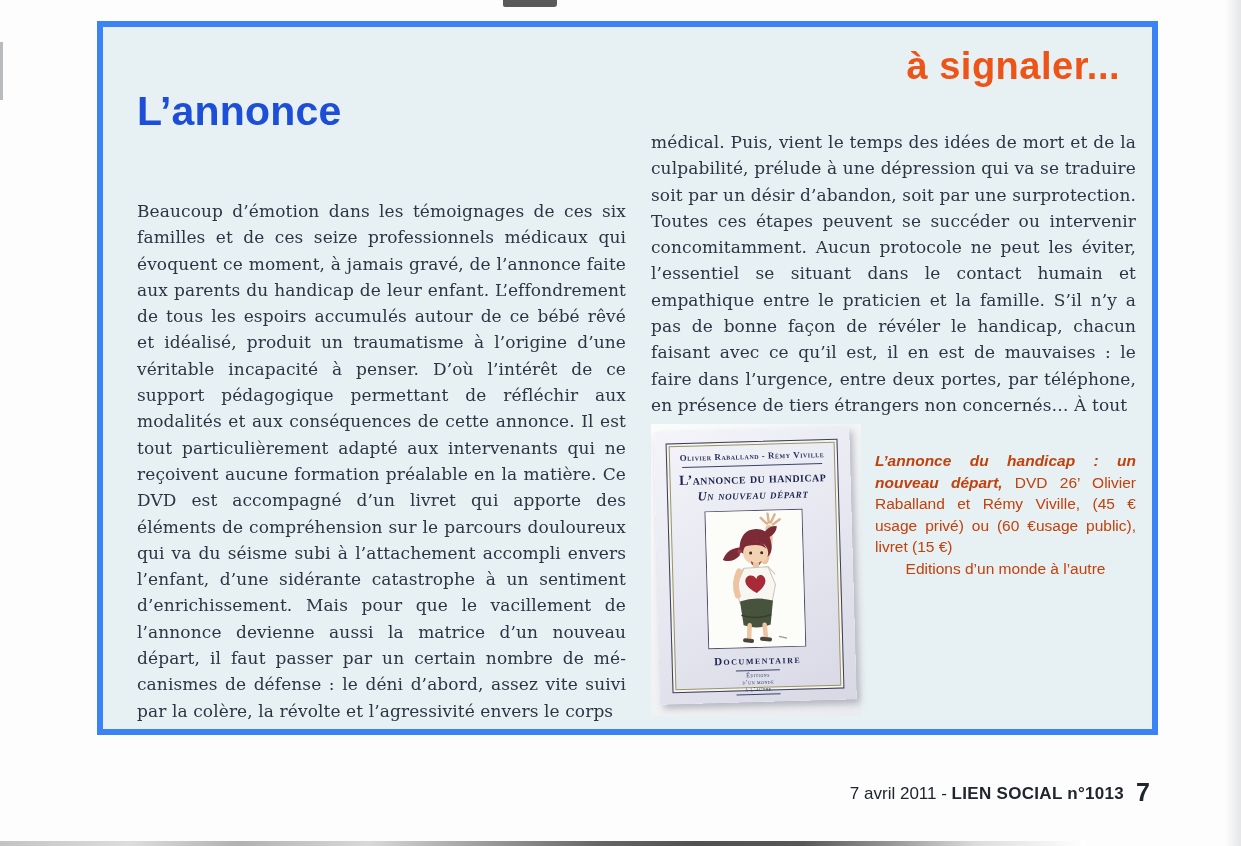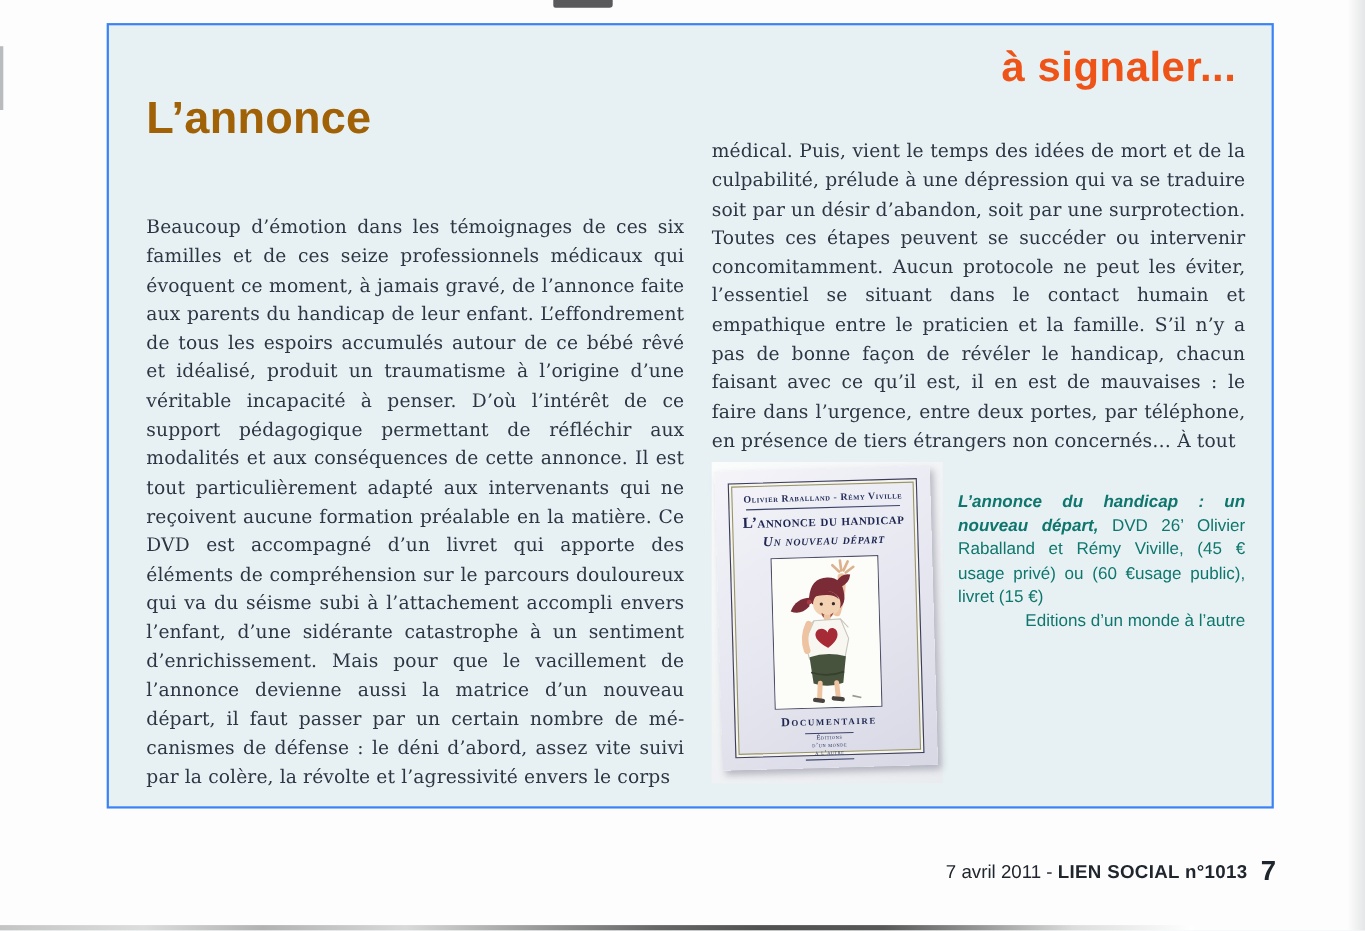--- a/index.html
+++ b/index.html
@@ -6,34 +6,34 @@
   body {
     width:1241px; height:846px; position:relative;
     background:#fdfdfd; overflow:hidden;
     font-family:"Liberation Sans", sans-serif;
   }
 
   
   .page-box {
     position:absolute; left:97px; top:21px; width:1061px; height:714px;
     background:#e7f1f3;
-    border:2px solid #3b82f6;
+    border:6px solid #3b82f6;
     box-sizing:border-box;
   }
 
   .signaler {
     position:absolute; top:18px; right:32px;
     font-size:38px; font-weight:600; color:#ee5318;
     letter-spacing:0.5px;
   }
 
   .article-title {
     position:absolute; left:34px; top:60px;
     font-size:41px; line-height:49px; font-weight:600;
-    color:#a16207; letter-spacing:0.2px;
+    color:#1d4ed8; letter-spacing:0.2px;
   }
 
   .body-text {
     font-family:"DejaVu Serif", serif;
     font-size:17px; line-height:26.3px; letter-spacing:0.1px;
     color:#2c3543; text-align:justify; margin:0;
   }
 
   .col-left  { position:absolute; left:34px;  top:171px; width:489px; }
   .col-right { position:absolute; left:548px; top:102px; width:485px; }
@@ -87,29 +87,29 @@
     margin-top:4px; display:inline-block;
     font-size:6px; line-height:7px; color:#2c3560;
     font-variant:small-caps; letter-spacing:0.5px;
     border-top:1px solid #3a4268; border-bottom:1px solid #3a4268;
     padding:1px 6px;
   }
 
   
   .caption {
     margin-top:32px;
-    font-size:15.5px; line-height:21.5px; color:#0f766e;
+    font-size:15.5px; line-height:21.5px; color:#c2410c;
   }
   .caption p { margin:0; text-align:justify; }
   .caption .lead { font-weight:700; font-style:italic; }
-  .caption-line { text-align:right; }
+  .caption-line { text-align:center; }
 
   
   .footer {
-    position:absolute; right:81px; top:778px;
+    position:absolute; right:91px; top:778px;
     color:#20262e; font-size:17px; white-space:nowrap;
   }
   .footer .journal { font-weight:700; letter-spacing:0.3px; }
   .footer .pagenum { font-weight:700; font-size:25px; margin-left:12px; vertical-align:-2px; }
 
   
   .top-smudge {
     position:absolute; left:503px; top:0; width:54px; height:7px;
     background:#3d3d3f; border-radius:0 0 3px 2px; opacity:.85;
   }

